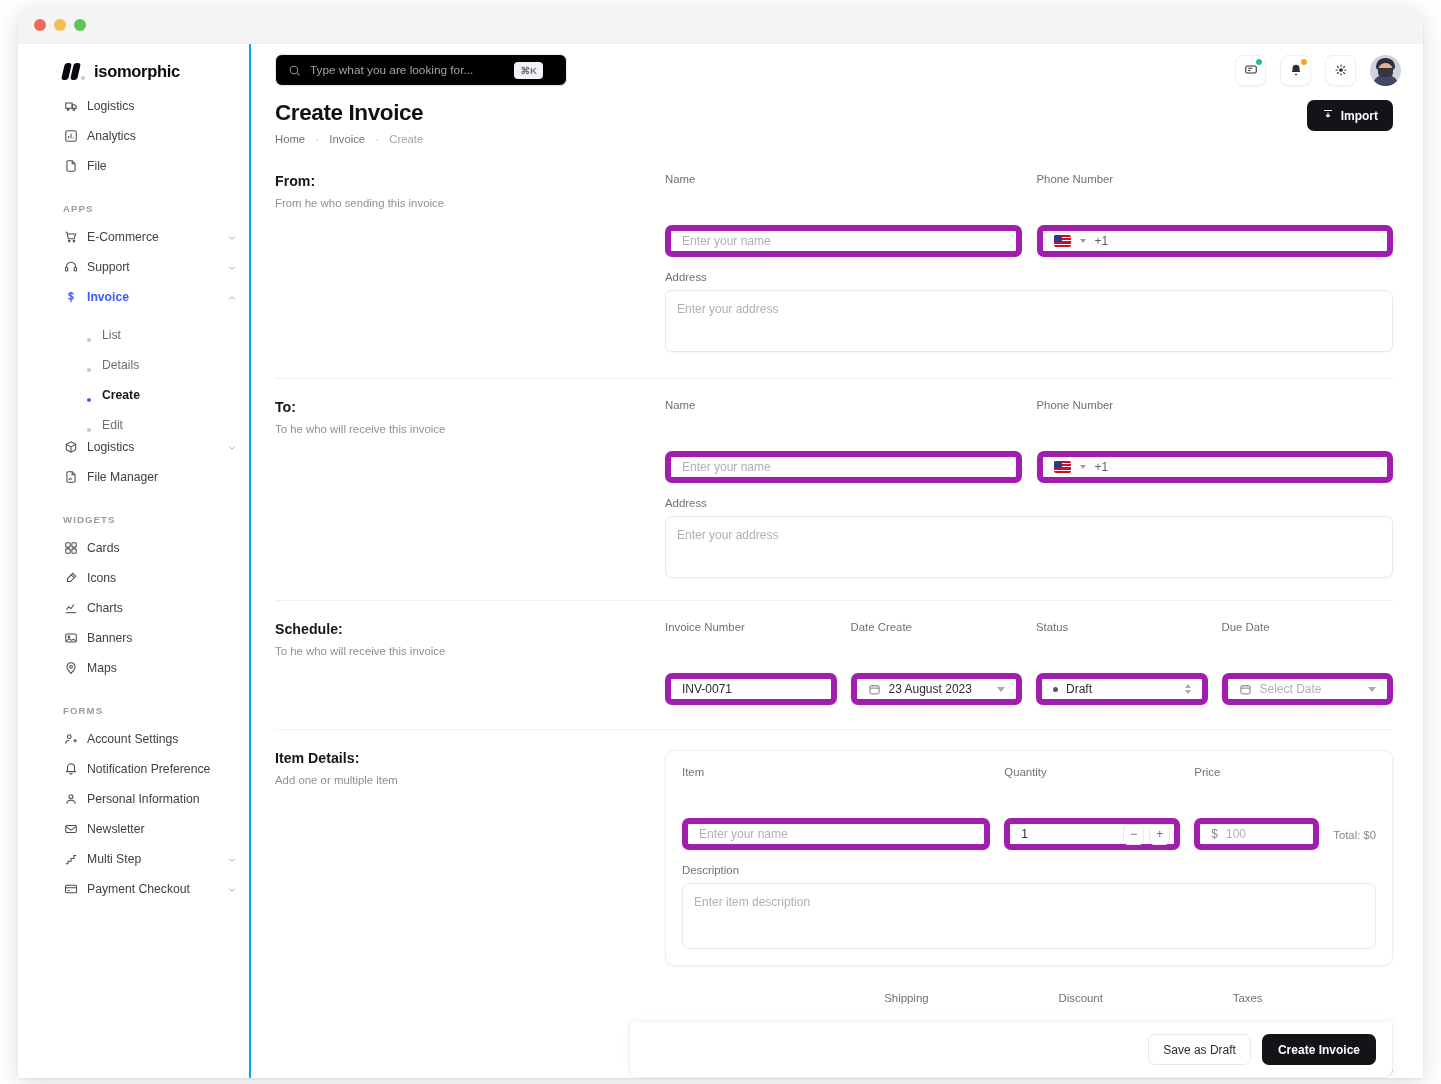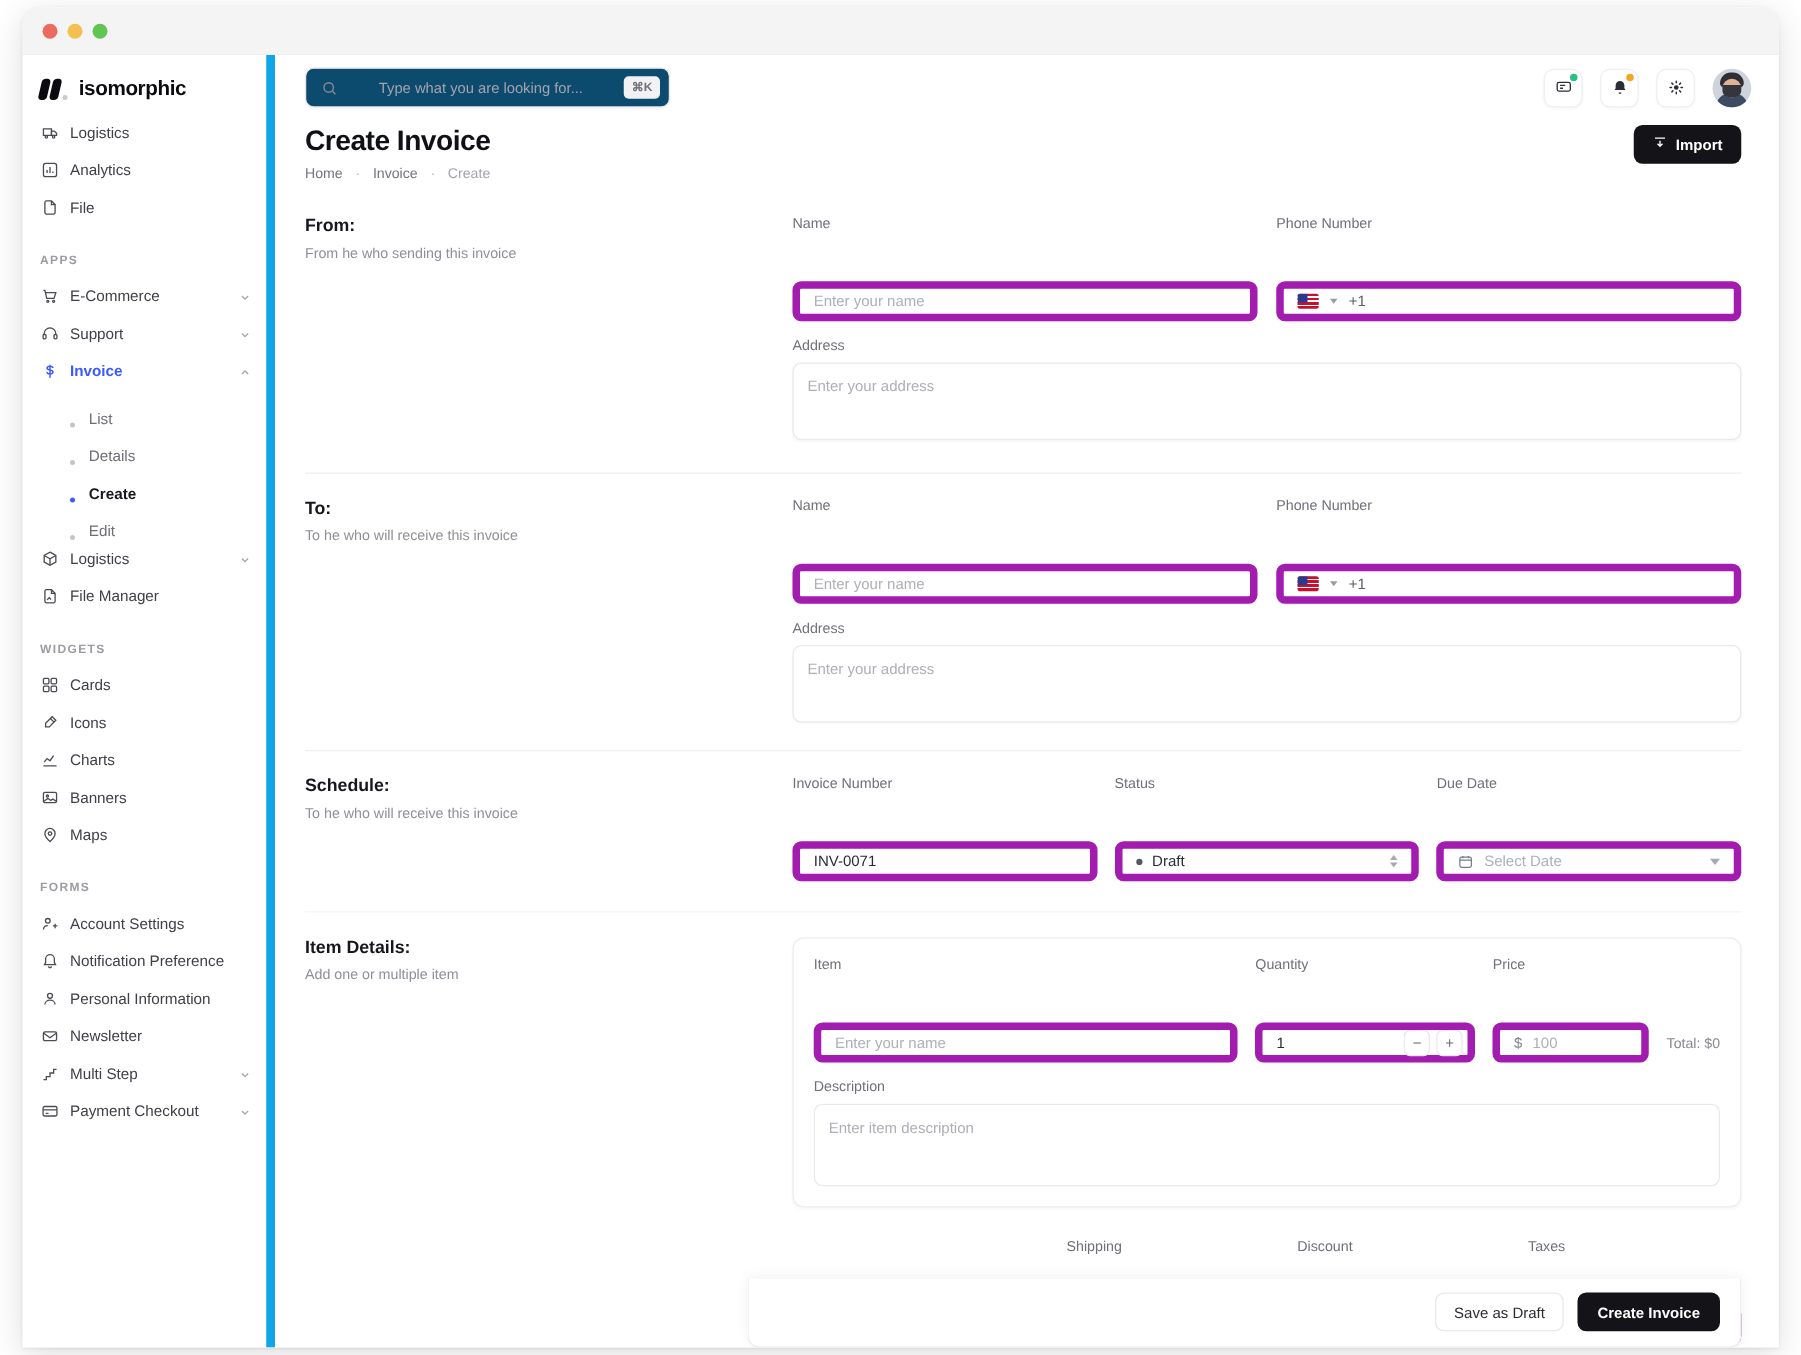--- a/index.html
+++ b/index.html
@@ -34,24 +34,25 @@
   .dot.yellow { background: #f3bf4f; }
   .dot.green { background: #61c554; }
 
   .body { display: flex; flex: 1; min-height: 0; }
 
   
   .sidebar {
     width: 202px;
     flex: 0 0 202px;
     background: #ffffff;
-    border-right: 7px solid #0ea5e9;
+    border-right: 2px solid #0ea5e9;
     position: relative;
     overflow: hidden;
     padding-top: 14px;
+    margin-left: 31px;
   }
   .brand {
     display: flex; align-items: center;
     padding: 4px 0 18px 14px;
     gap: 9px;
   }
   .brand-mark { display: flex; align-items: flex-end; gap: 2px; }
   .brand-mark i {
     display: block; width: 7px; height: 17px;
     background: #0b0b0f; border-radius: 3px;
@@ -92,23 +93,22 @@
   .main { flex: 1; min-width: 0; display: flex; flex-direction: column; background:#fff; position:relative;}
   .topbar {
     height: 52px; flex: 0 0 52px;
     display: flex; align-items: center;
     padding: 0 22px 0 24px; gap: 14px;
   }
   .search {
     width: 292px; height: 32px;
     border: 1px solid #e8e8ec; border-radius: 7px;
     display: flex; align-items: center; gap: 9px;
-    padding: 0 7px 0 12px; background: #0c4a6e;
+    padding: 0 23px 0 12px; background: #000000;
     box-shadow: 0 1px 2px rgba(16,18,24,0.04);
-    text-align: center;
   }
   .search .mag { color: #8b8c95; display:flex; }
   .search .ph { flex: 1; font-size: 11.8px; color: #a3a4ad; }
   .kbd {
     font-size: 9.6px; color: #70717b; background: #f2f2f5;
     border-radius: 4px; padding: 3px 6px; font-weight: 600;
   }
   .topbar-spacer { flex: 1; }
   .icon-btn {
     width: 31px; height: 31px; border-radius: 8px;
@@ -660,20 +660,33 @@
           </div>
           <div class="sec-right">
             <div class="sched-fields">
               <div class="field">
                 <span class="flabel">Invoice Number</span>
                 <div class="input filled">
                   <span>INV-0071</span>
                 </div>
               </div>
               <div class="field">
+                <span class="flabel">Date Create</span>
+                <div class="input filled">
+                  <span class="cal">
+                    <svg width="13" height="13" viewBox="0 0 24 24" fill="none" stroke="currentColor" stroke-width="1.8">
+                        <rect x="3.5" y="5" width="17" height="15" rx="2.5"></rect>
+                        <path d="M3.5 9.5h17M8 3.5v3M16 3.5v3"></path>
+                      </svg>
+                  </span>
+                  <span class="grow">23 August 2023</span>
+                  <span class="chev-down"></span>
+                </div>
+              </div>
+              <div class="field">
                 <span class="flabel">Status</span>
                 <div class="input filled">
                   <span class="stat-dot"></span>
                   <span class="grow">Draft</span>
                   <span class="updown">
                       <i class="u"></i>
                       <i class="d"></i>
                     </span>
                 </div>
               </div>

